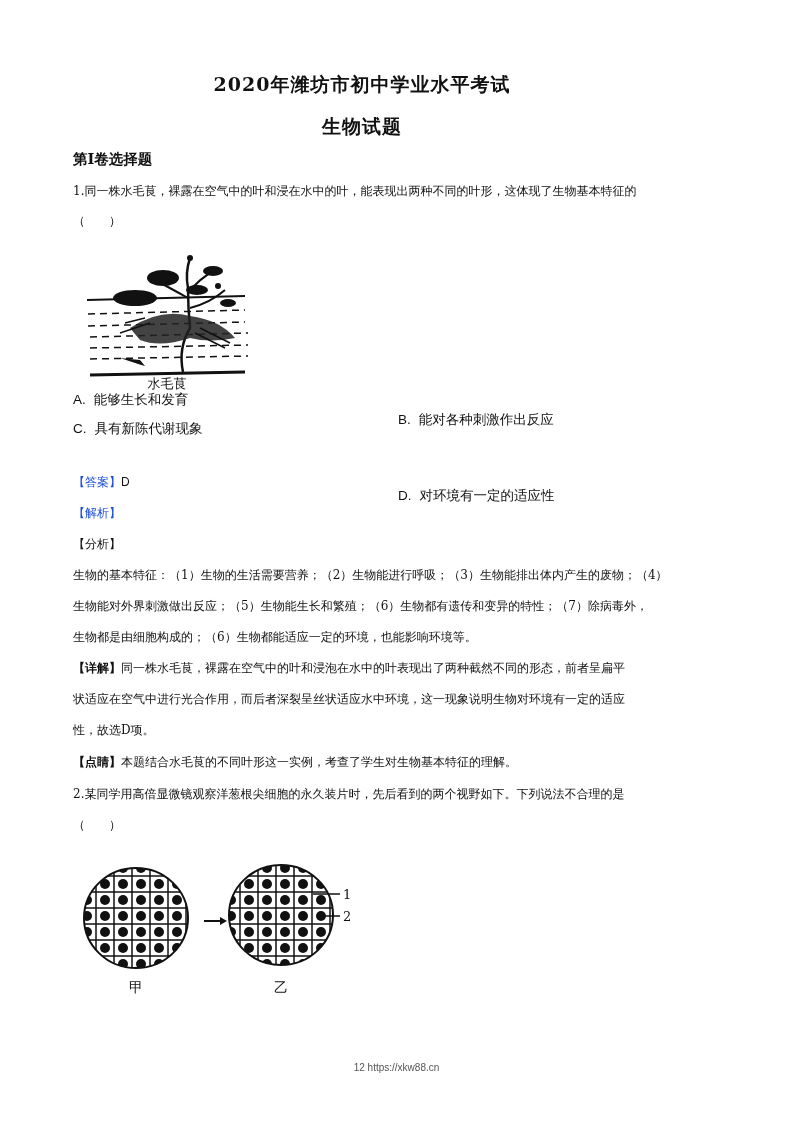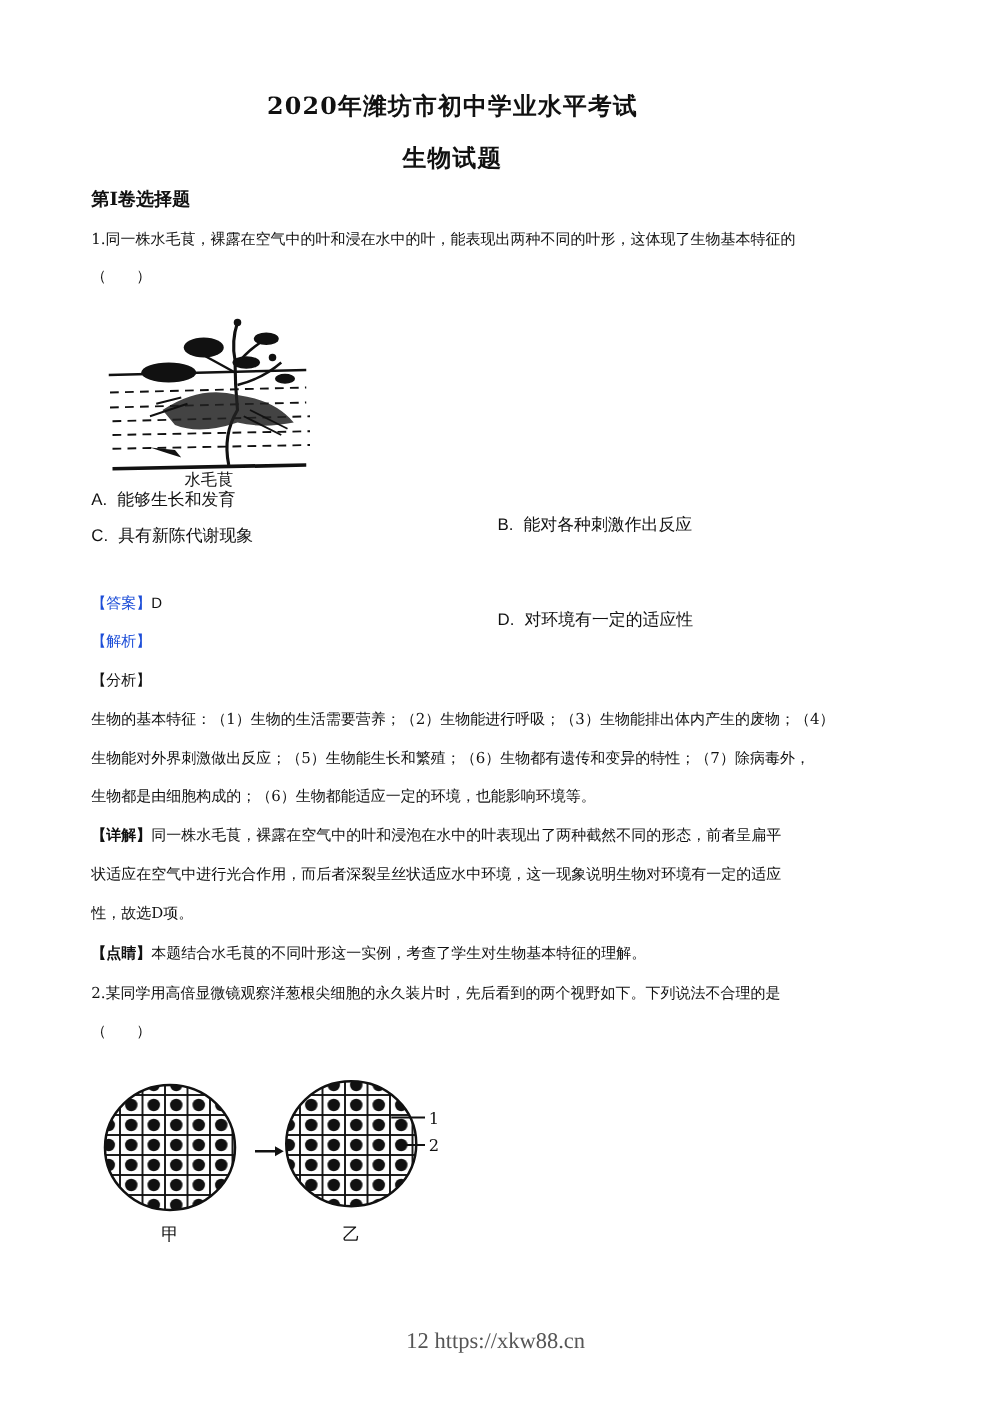--- a/index.html
+++ b/index.html
@@ -24,21 +24,21 @@
   .opt {
     position: absolute; font-size: 13.5px; white-space: nowrap;
   }
   .opt .letter { font-family: "Liberation Sans", sans-serif; margin-right: 8px; }
   .blue { color: #1d4ed8; }
   .sans { font-family: "Liberation Sans", sans-serif; }
   .bold-bracket { font-weight: bold; }
   .figure { position: absolute; }
   .footer {
     position: absolute; top: 1062px; left: 0; width: 793px; text-align: center;
-    font-family: Liberation Serif, serif; font-size: 18px; color: #555555;
+    font-family: Liberation Sans, sans-serif; font-size: 10px; color: #555555;
   }
 </style>
 </head>
 <body>
 
 <div class="title t1">2020年潍坊市初中学业水平考试</div>
 <div class="title t2">生物试题</div>
 
 <div class="section">第Ⅰ卷选择题</div>
 

